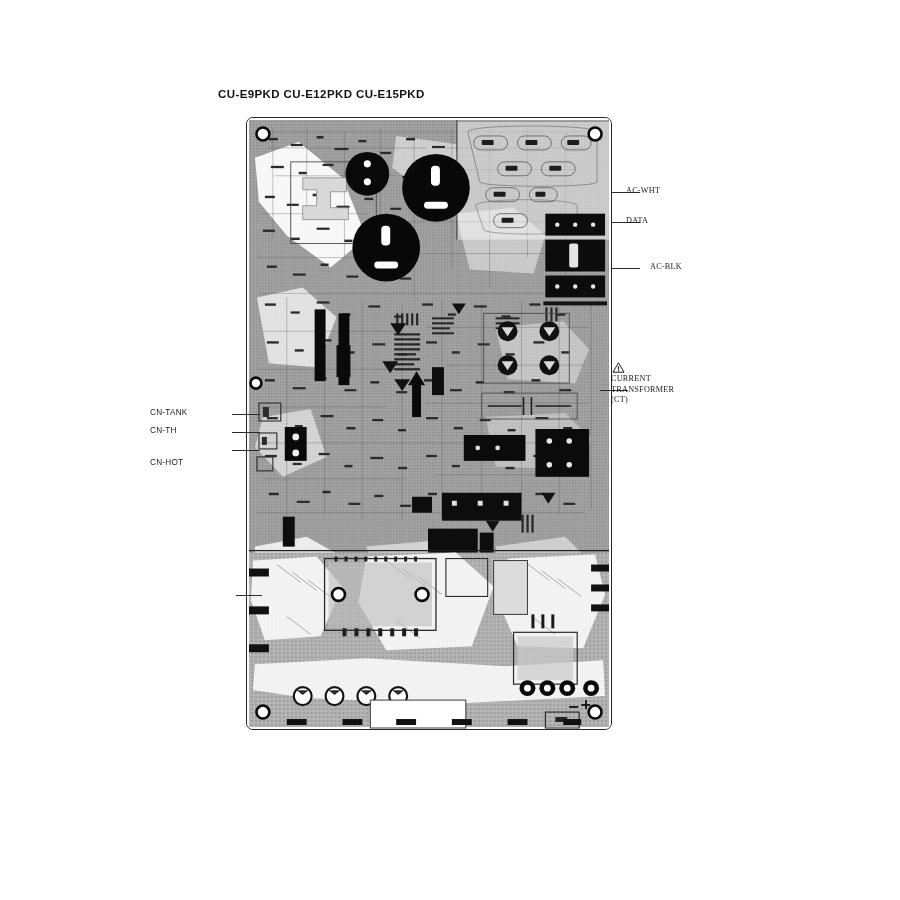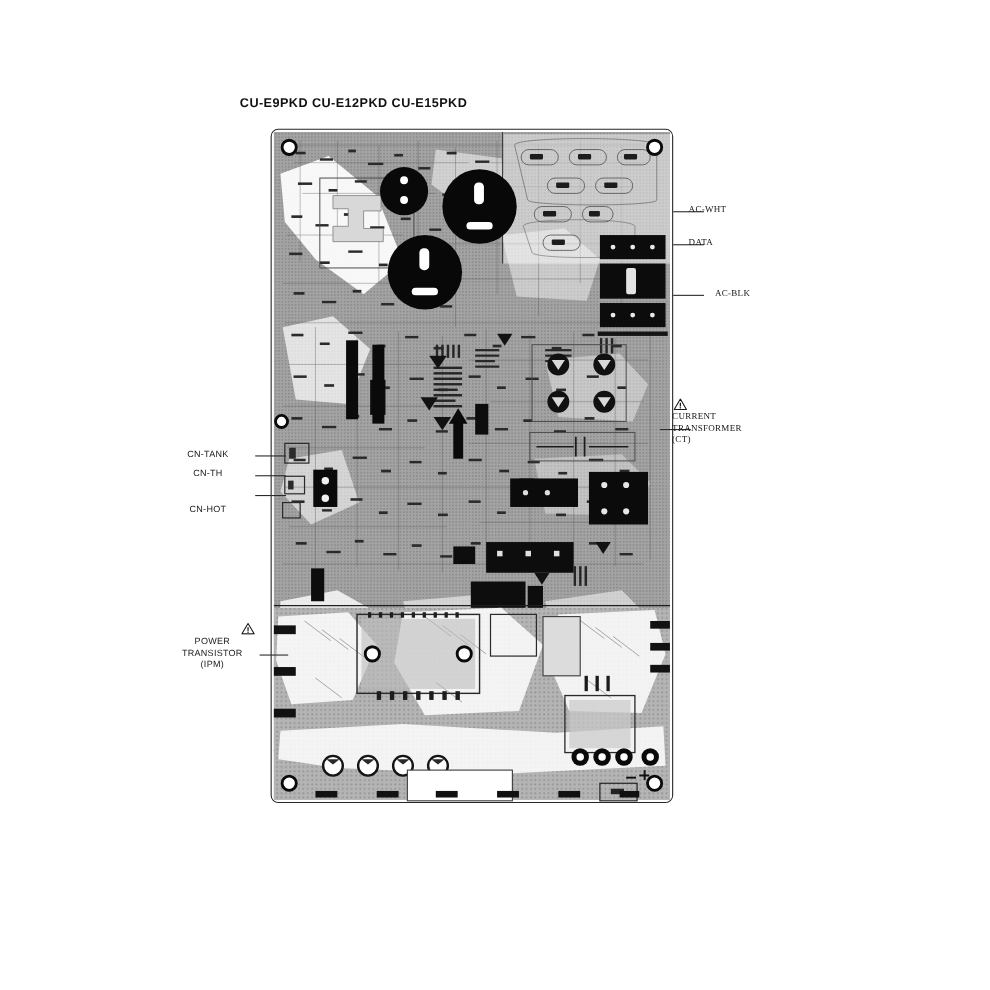--- a/index.html
+++ b/index.html
@@ -33,21 +33,21 @@
     border:1.5px solid #262626;
     border-radius:7px;
     overflow:hidden;
     box-sizing:border-box;
   }
   #boardsvg{position:absolute;left:0;top:0;width:100%;height:100%;display:block;}
 
   
   .callout{position:absolute;font-size:8.2px;color:#1a1a1a;letter-spacing:.25px;line-height:10.5px;white-space:nowrap;}
   .callout.right{text-align:left;font-family:Liberation Serif, serif;}
-  .callout.left{text-align:center;}
+  .callout.left{text-align:left;}
   .lead{position:absolute;background:#2b2b2b;height:1px;}
   .warn{display:block;width:13px;height:11px;}
   .warnwrap-r{margin-left:1px;margin-bottom:1px;}
   .warnwrap-l{margin-left:auto;margin-right:2px;margin-bottom:1px;}
 </style>
 </head>
 <body>
 
 <div id="stage">
 
@@ -622,24 +622,14 @@
   <div class="callout left" style="left:150px;top:426px;width:78px;">
     <span>CN-TH</span>
   </div>
 
   <div class="lead" style="left:232px;top:450px;width:28px;"></div>
   <div class="callout left" style="left:150px;top:458px;width:78px;">
     <span>CN-HOT</span>
   </div>
 
   <div class="lead" style="left:236px;top:595px;width:26px;"></div>
-  <div class="callout left" style="left:152px;top:566px;width:82px;">
-    <svg class="warn warnwrap-l" viewBox="0 0 24 21">
-      <path d="M12 1.5 L22.6 19.5 L1.4 19.5 Z" fill="none" stroke="#1a1a1a" stroke-width="1.9" stroke-linejoin="round"></path>
-      <rect x="10.9" y="8" width="2.2" height="6.4" fill="#1a1a1a"></rect>
-      <rect x="10.9" y="15.6" width="2.2" height="2.2" fill="#1a1a1a"></rect>
-    </svg>
-    <div>POWER</div>
-    <div>TRANSISTOR</div>
-    <div>(IPM)</div>
-  </div>
 
 </div>
 
 </body></html>

